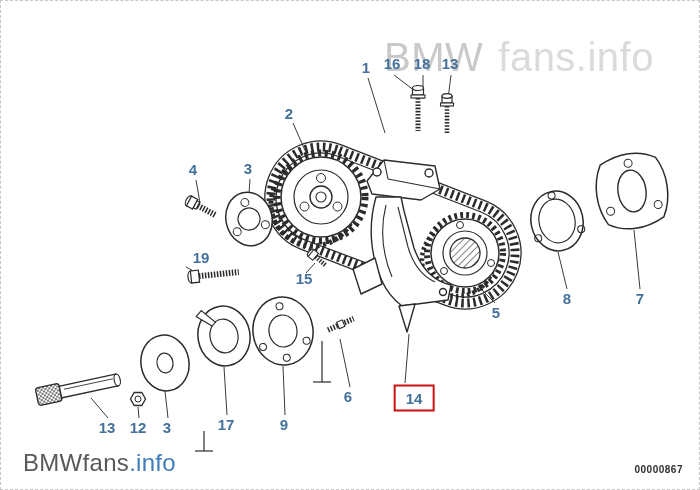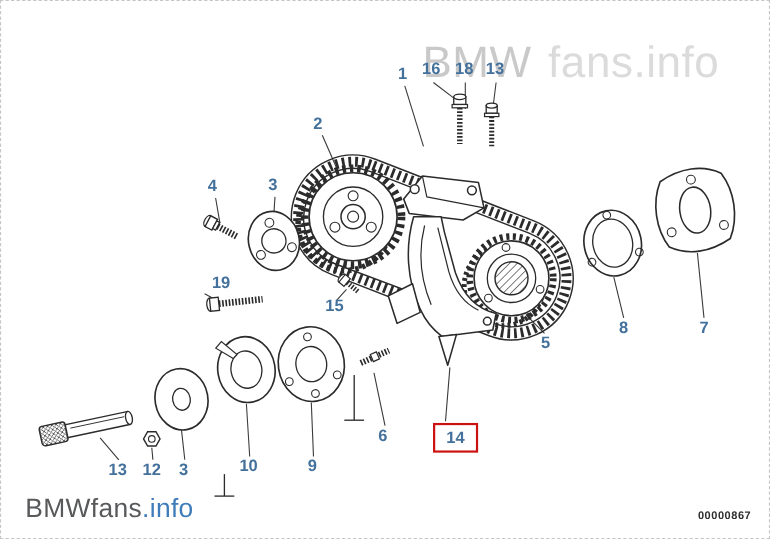--- a/index.html
+++ b/index.html
@@ -233,21 +233,21 @@
       <div class="callout" style="left: 180px; top: 256px; margin-left: 20px;">19</div>
       <div class="callout" style="left: 303px; top: 277px;">15</div>
       <div class="callout" style="left: 566px; top: 297px;">8</div>
       <div class="callout" style="left: 639px; top: 297px;">7</div>
       <div class="callout" style="left: 495px; top: 311px;">5</div>
       <div class="callout" style="left: 347px; top: 395px;">6</div>
       <div class="callout highlighted" style="left: 403px; top: 397px;">14</div>
       <div class="callout" style="left: 106px; top: 426px;">13</div>
       <div class="callout" style="left: 137px; top: 426px;">12</div>
       <div class="callout" style="left: 166px; top: 426px;">3</div>
-      <div class="callout" style="left: 225px; top: 423px;">10</div>
+      <div class="callout" style="left: 225px; top: 423px;">17</div>
       <div class="callout" style="left: 283px; top: 423px;">9</div>
     </div>
 
   <div class="footer-logo">
     <span class="lg-main">BMWfans</span><span class="lg-suffix">.info</span>
   </div>
 
   <div class="doc-number">00000867</div>
 
 </div>

